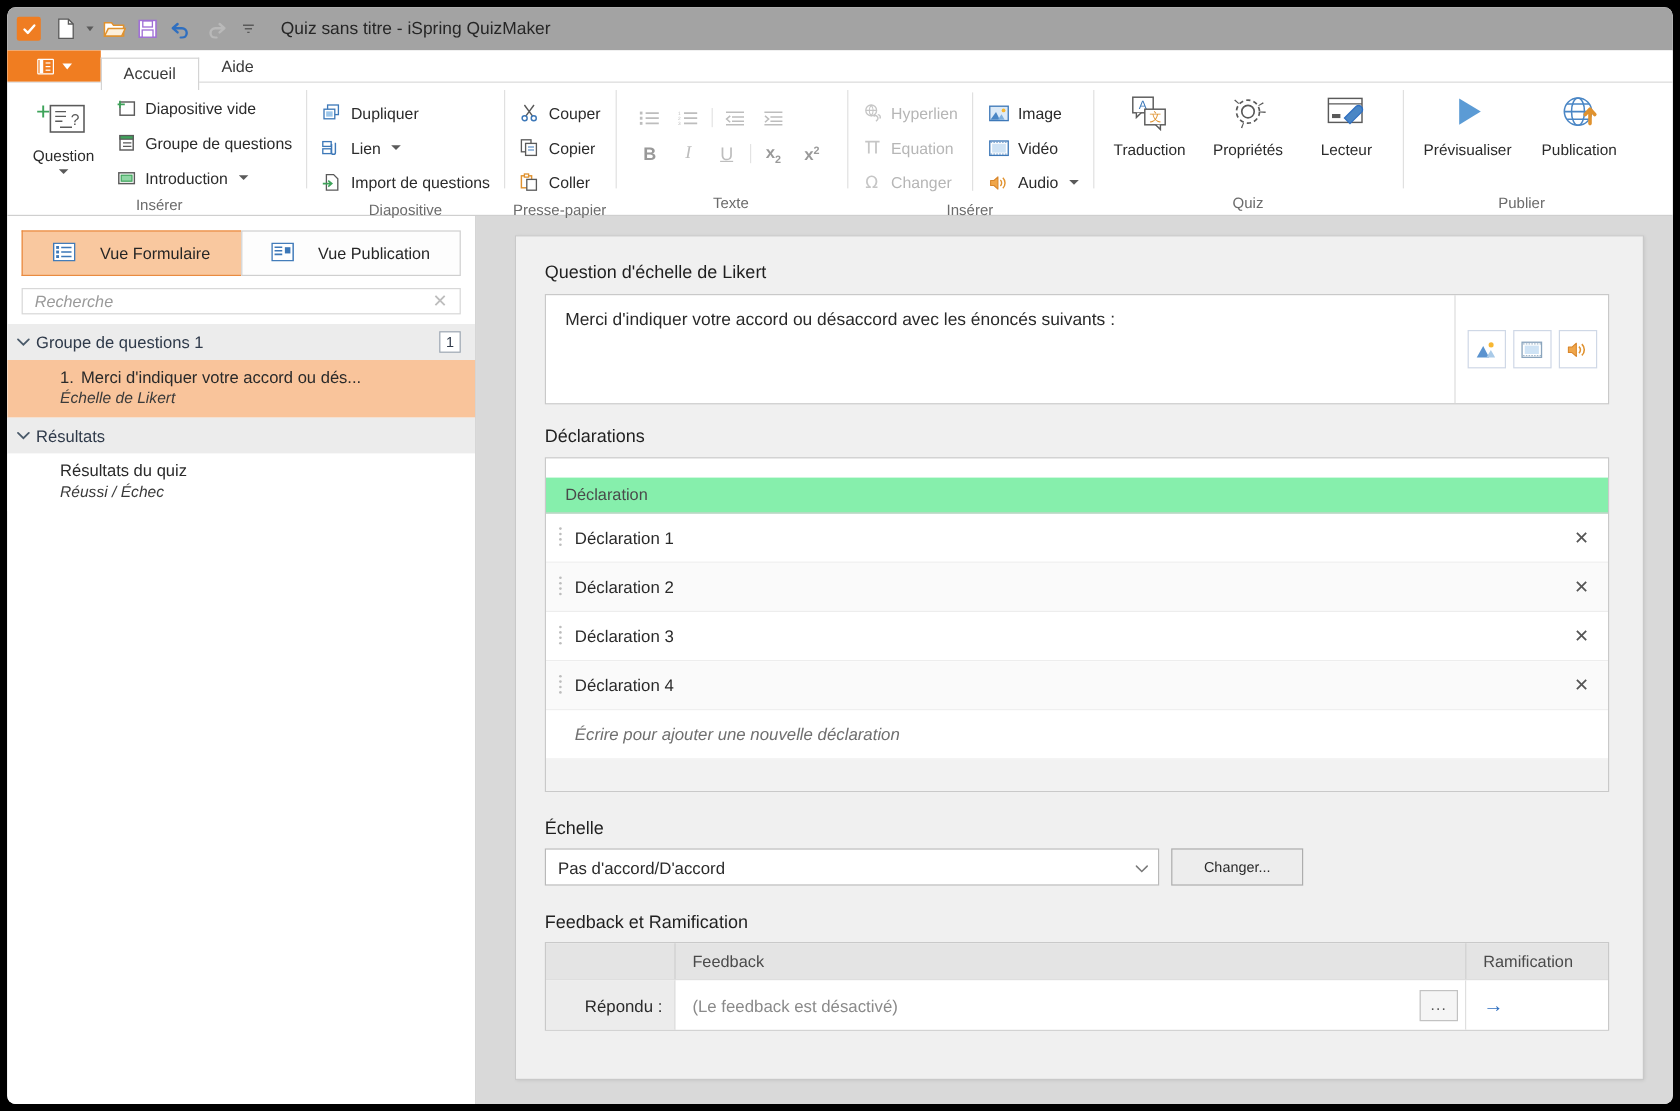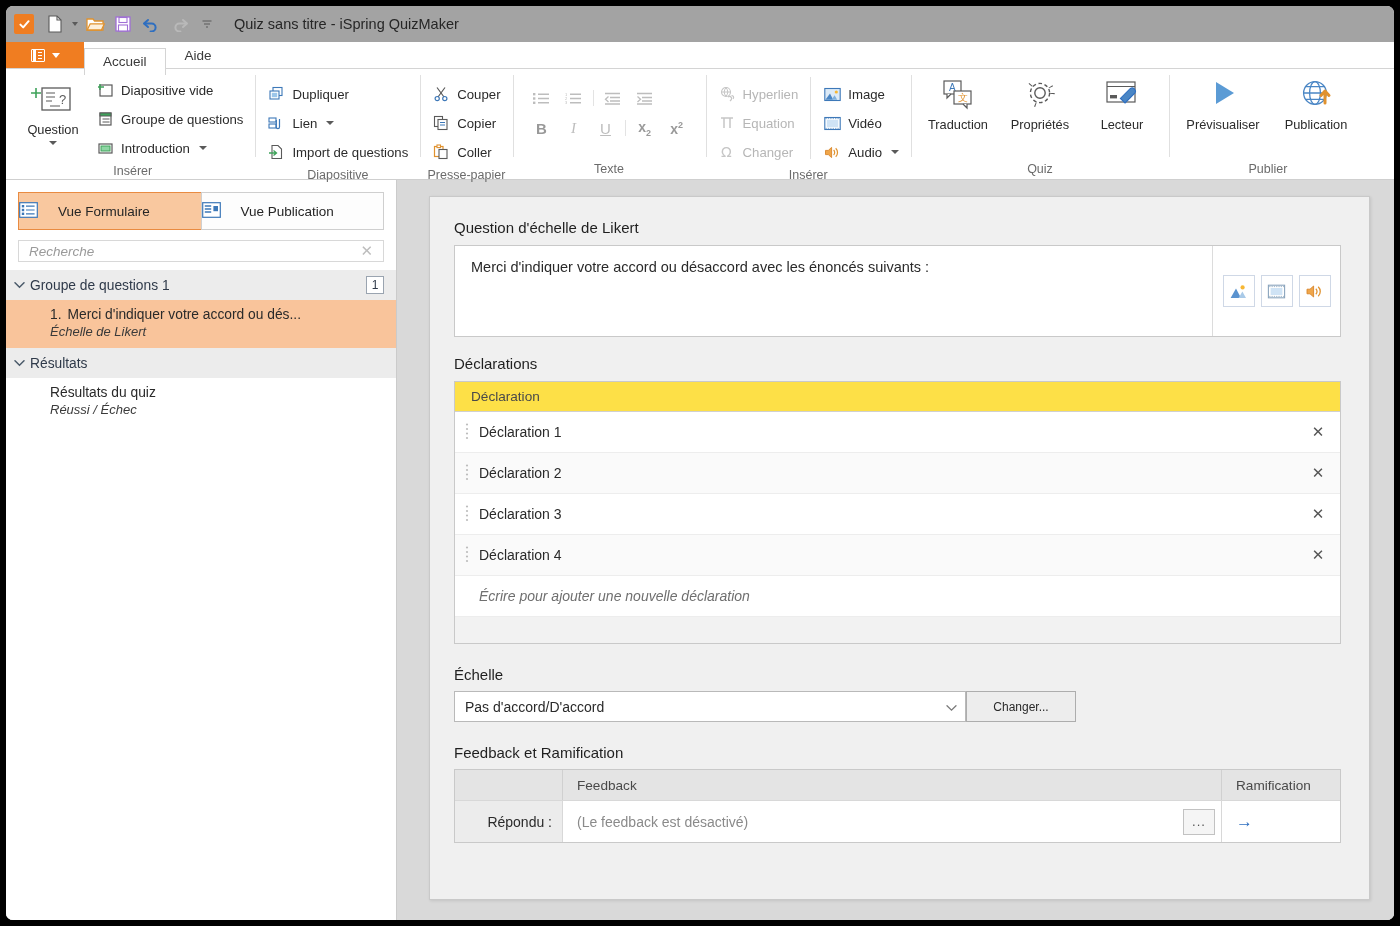--- a/index.html
+++ b/index.html
@@ -135,21 +135,21 @@
     border-right: 1px solid #cbcbcb;
     display:flex; flex-direction: column;
     min-height: 0;
   }
   .viewtabs {
     padding: 12px 12px 10px 12px;
     display:flex; gap: 0;
   }
   .vtab {
     flex:1; height: 38px;
-    display:flex; align-items:center; gap:20px;
+    display:flex; align-items:center; justify-content:center; gap:20px;
     border:1px solid #cfcfcf; background:#fdfdfd;
     font-size:13.5px; color:#262626; cursor:pointer;
   }
   .vtab.active { background:#f9c89f; border-color:#e98b41; }
   .vtab:first-child { border-right: none; }
   .searchwrap { padding: 0 12px 8px 12px; }
   .searchbox {
     height: 22px; border:1px solid #d8d8d8; background:#fff;
     display:flex; align-items:center; padding: 0 8px 0 10px;
   }
@@ -192,32 +192,32 @@
   .qbox {
     background:#fff; border:1px solid #c9c9c9;
     height: 92px; display:flex; align-items:stretch;
     margin-bottom: 18px;
   }
   .qbox .qtext { flex:1; padding: 13px 16px; font-size:14.5px; color:#2a2a2a; }
   .qbox .media { width: 128px; display:flex; align-items:center; justify-content:center; gap:6px; border-left:1px solid #dcdcdc; }
   .mbtn { width:32px;height:32px;border:1px solid #cfd8e6;background:#fff;display:flex;align-items:center;justify-content:center;cursor:pointer;}
 
   .dtable { border:1px solid #c9c9c9; background:#fff; }
-  .dthead { height:30px; background:#fde047; border-bottom:1px solid #d0d0d0; display:flex; align-items:center; padding-left:16px; font-size:13.6px; color:#4a4a4a; }
+  .dthead { height:30px; background:#86efac; border-bottom:1px solid #d0d0d0; display:flex; align-items:center; padding-left:16px; font-size:13.6px; color:#4a4a4a;margin-top:16px; }
   .drow { height:41px; display:flex; align-items:center; border-bottom:1px solid #ededed; cursor:text; }
   .drow:nth-child(odd) { background:#fafafa; }
   .drow .grip { width:24px; flex:0 0 24px; display:flex; align-items:center; justify-content:center; cursor:grab; }
   .drow .dtext { flex:1; font-size:14px; color:#2a2a2a; }
   .drow .dx { width:44px; flex:0 0 44px; text-align:center; color:#555; font-size:15px; cursor:pointer; }
   .drow.newrow { background:#ffffff; }
   .drow.newrow .dtext { font-style:italic; color:#6f6f6f; padding-left:24px; }
   .drow.filler { height:26px; background:#f2f2f2; border-bottom:none; }
 
   .fieldlabel { font-size:15px; color:#1f1f1f; margin: 22px 0 8px 0; }
-  .scalerow { display:flex; align-items:center; }
+  .scalerow { display:flex; align-items:center; gap:10px; }
   .selectbox {
     width: 512px; height:31px; background:#fff; border:1px solid #b9b9b9;
     display:flex; align-items:center; padding: 0 8px 0 10px;
     font-size:14px; color:#2a2a2a; cursor:pointer;
   }
   .selectbox .v { flex:1; }
   .btn {
     height:31px; min-width:110px; padding: 0 14px;
     background:#ededed; border:1px solid #adadad;
     font-size:12px; color:#2a2a2a; cursor:pointer;

